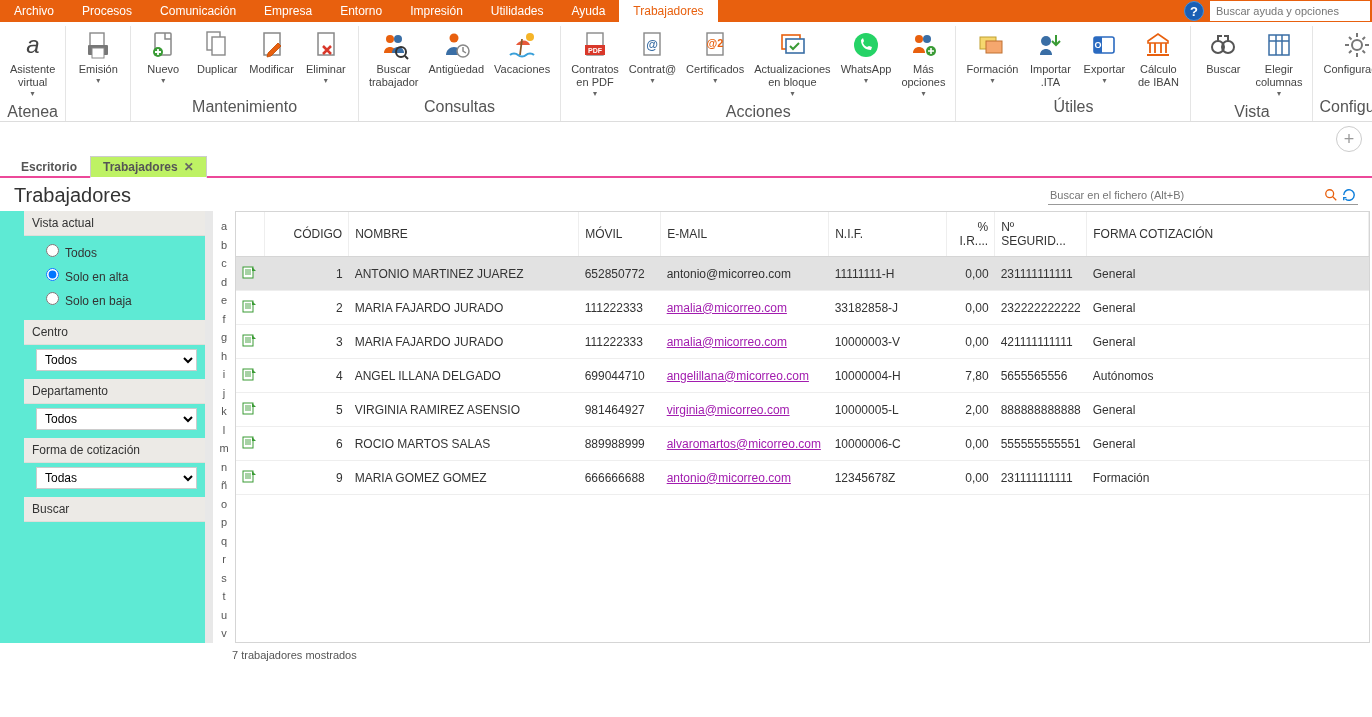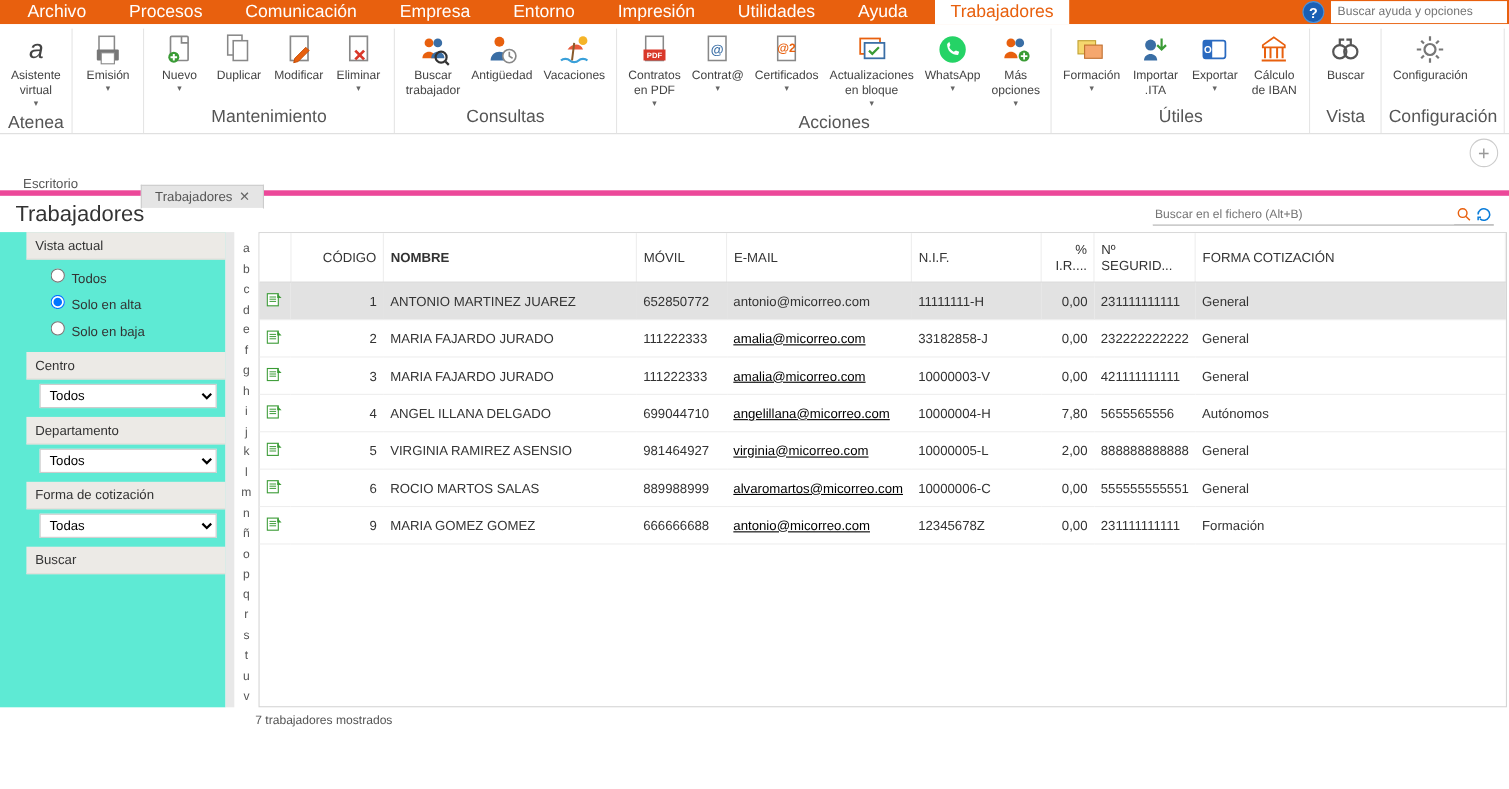--- a/index.html
+++ b/index.html
@@ -1,20 +1,20 @@
 <!DOCTYPE html>
 <html><head>
 <meta charset="utf-8">
 <style>
   * { box-sizing: border-box; margin: 0; padding: 0; font-family: "Segoe UI", Tahoma, sans-serif; }
   body { font-size: 12px; color: #333; background: #fff; width: 1372px; }
   
   
   .menubar { display: flex; background: #e8600e; color: #fff; height: 22px; align-items: stretch; }
-  .menubar .menu-item { padding: 3px 14px; font-size: 16px; cursor: pointer; display:flex; align-items:center;margin-left:11px; }
+  .menubar .menu-item { padding: 3px 14px; font-size: 12px; cursor: pointer; display:flex; align-items:center; }
   .menubar .menu-item.active { background: #fff; color: #e8600e; font-weight: normal; }
   .menubar .spacer { flex: 1; }
   .menubar .help-circle { width:20px; height:20px; border-radius:50%; background:#1a5fb4; color:#fff; display:flex; align-items:center; justify-content:center; margin:1px 6px; font-size:13px; font-weight:bold; border:1px solid #4a90d9; }
   .menubar .search-box { background:#fff; width:160px; height:20px; margin:1px 2px 1px 0; }
   .menubar .search-box input { width:100%; height:100%; border:none; padding:2px 6px; font-size:11px; color:#555; outline:none; }
   
   
   .ribbon { display:flex; border-bottom:1px solid #ddd; background:#fff; height:100px; padding-top:4px; }
   .ribbon-group { display:flex; flex-direction:column; border-right:1px solid #e5e5e5; padding:0 6px 2px 6px; }
   .ribbon-group-items { display:flex; flex:1; align-items:flex-start; gap:2px; }
@@ -22,23 +22,23 @@
   .ribbon-btn { display:flex; flex-direction:column; align-items:center; justify-content:flex-start; min-width:52px; padding:2px 4px; cursor:pointer; text-align:center; }
   .ribbon-btn .ico { width:34px; height:34px; display:flex; align-items:center; justify-content:center; margin-bottom:1px; }
   .ribbon-btn .lbl { font-size:11px; color:#444; line-height:1.2; white-space:pre-line; }
   .ribbon-btn .drop::after { content:"▾"; font-size:8px; color:#666; display:block; }
   
   
   .add-tab-row { display:flex; justify-content:flex-end; padding:4px 10px; }
   .add-tab { width:26px; height:26px; border:1px solid #ccc; border-radius:50%; display:flex; align-items:center; justify-content:center; color:#999; font-size:18px; cursor:pointer; }
   
   
-  .doc-tabs { display:flex; border-bottom:5px solid #ec4899; padding-left:8px; height:22px; align-items:flex-start; }
+  .doc-tabs { display:flex; border-bottom:2px solid #ec4899; padding-left:8px; height:22px; align-items:center;font-weight:bold; }
   .doc-tab { padding:3px 12px; font-size:12px; color:#555; cursor:pointer; border:1px solid transparent; border-bottom:none; }
-  .doc-tab.active { border:1px solid #ccc; border-bottom:1px solid #fff; background:#e5e5e5; position:relative; top:12px;margin-left:44px; }
+  .doc-tab.active { border:1px solid #ccc; border-bottom:1px solid #fff; background:#bef264; position:relative; top:1px; }
   .doc-tab .close { margin-left:6px; color:#666; }
   
   
   .title-row { display:flex; align-items:center; padding:6px 14px 4px 14px; }
   .title-row h1 { font-size:20px; font-weight:normal; color:#333; flex:1; }
   .file-search { display:flex; align-items:center; border-bottom:1px solid #999; width:310px; }
   .file-search input { flex:1; border:none; outline:none; font-size:11px; padding:3px 2px; color:#555; }
   .file-search .ico-btn { width:18px; height:18px; display:flex; align-items:center; justify-content:center; cursor:pointer; color:#555; }
   .file-search .ico-btn.refresh { color:#0b7dda; }
   
@@ -55,21 +55,21 @@
   
   .az-index { width:22px; display:flex; flex-direction:column; align-items:center; padding-top:6px; gap:0; }
   .az-index span { font-size:11px; color:#555; padding:1px 0; cursor:pointer; line-height:1.5; }
   
   .grid-area { flex:1; border:1px solid #d5d5d5; margin-right:2px; }
   table.grid { width:100%; border-collapse:collapse; font-size:12px; }
   table.grid th { text-align:left; padding:8px 6px; font-weight:normal; color:#333; border-bottom:1px solid #d5d5d5; border-right:1px solid #eee; background:#fff; font-size:12px; }
   table.grid td { padding:8px 6px; border-bottom:1px solid #eee; color:#333; }
   table.grid tr.sel td { background:#e2e2e2; }
   table.grid td.num, table.grid th.num { text-align:right; }
-  table.grid td a { color:#000000; text-decoration:underline; }
+  table.grid td a { color:#a21caf; text-decoration:underline; }
   .row-ico { width:16px; height:14px; display:inline-block; }
   .row-ico svg { width:16px; height:14px; }
   
   .status-bar { padding:6px 0 4px 232px; font-size:11px; color:#555; }
 </style>
 </head>
 <body>
 
 <div class="menubar">
     <div class="menu-item">Archivo</div>
@@ -317,20 +317,32 @@
       <div class="ribbon-group-items">
         <div class="ribbon-btn">
           <div class="ico">
             <svg xmlns="http://www.w3.org/2000/svg" width="32" height="32" viewBox="0 0 32 32">
               <circle cx="11" cy="18" r="6" fill="none" stroke="#555" stroke-width="2"></circle>
               <circle cx="21" cy="18" r="6" fill="none" stroke="#555" stroke-width="2"></circle>
               <path d="M11 12V7h4M21 12V7h-4" stroke="#555" stroke-width="2" fill="none"></path>
             </svg>
           </div>
           <div class="lbl">Buscar</div>
+        </div>
+        <div class="ribbon-btn">
+          <div class="ico">
+            <svg xmlns="http://www.w3.org/2000/svg" width="32" height="32" viewBox="0 0 32 32">
+              <rect x="6" y="6" width="20" height="20" fill="none" stroke="#3a6ea5" stroke-width="1.5"></rect>
+              <line x1="13" y1="6" x2="13" y2="26" stroke="#3a6ea5" stroke-width="1.5"></line>
+              <line x1="19" y1="6" x2="19" y2="26" stroke="#3a6ea5" stroke-width="1.5"></line>
+              <line x1="6" y1="12" x2="26" y2="12" stroke="#3a6ea5" stroke-width="1.5"></line>
+            </svg>
+          </div>
+          <div class="lbl drop">Elegir
+columnas</div>
         </div>
       </div>
       <div class="ribbon-group-label">Vista</div>
     </div>
     <div class="ribbon-group">
       <div class="ribbon-group-items">
         <div class="ribbon-btn">
           <div class="ico">
             <svg xmlns="http://www.w3.org/2000/svg" width="32" height="32" viewBox="0 0 32 32">
               <circle cx="16" cy="16" r="5" fill="none" stroke="#777" stroke-width="2"></circle>
@@ -422,21 +434,21 @@
       <span>t</span>
       <span>u</span>
       <span>v</span>
     </div>
   <div class="grid-area">
     <table class="grid">
       <thead>
           <tr id="grid-head">
             <th style="width: 22px;"></th>
             <th class="num" style="width: 60px; padding-left: 29px;">CÓDIGO</th>
-            <th style="width: 230px; font-weight: bold;">NOMBRE</th>
+            <th style="width: 230px;">NOMBRE</th>
             <th style="width: 82px;">MÓVIL</th>
             <th style="width: 168px;">E-MAIL</th>
             <th style="width: 118px;">N.I.F.</th>
             <th class="num" style="width: 48px;">% I.R....</th>
             <th style="width: 82px;">Nº SEGURID...</th>
             <th>FORMA COTIZACIÓN</th>
           </tr>
         </thead>
       <tbody id="grid-body">
           <tr class="sel">

